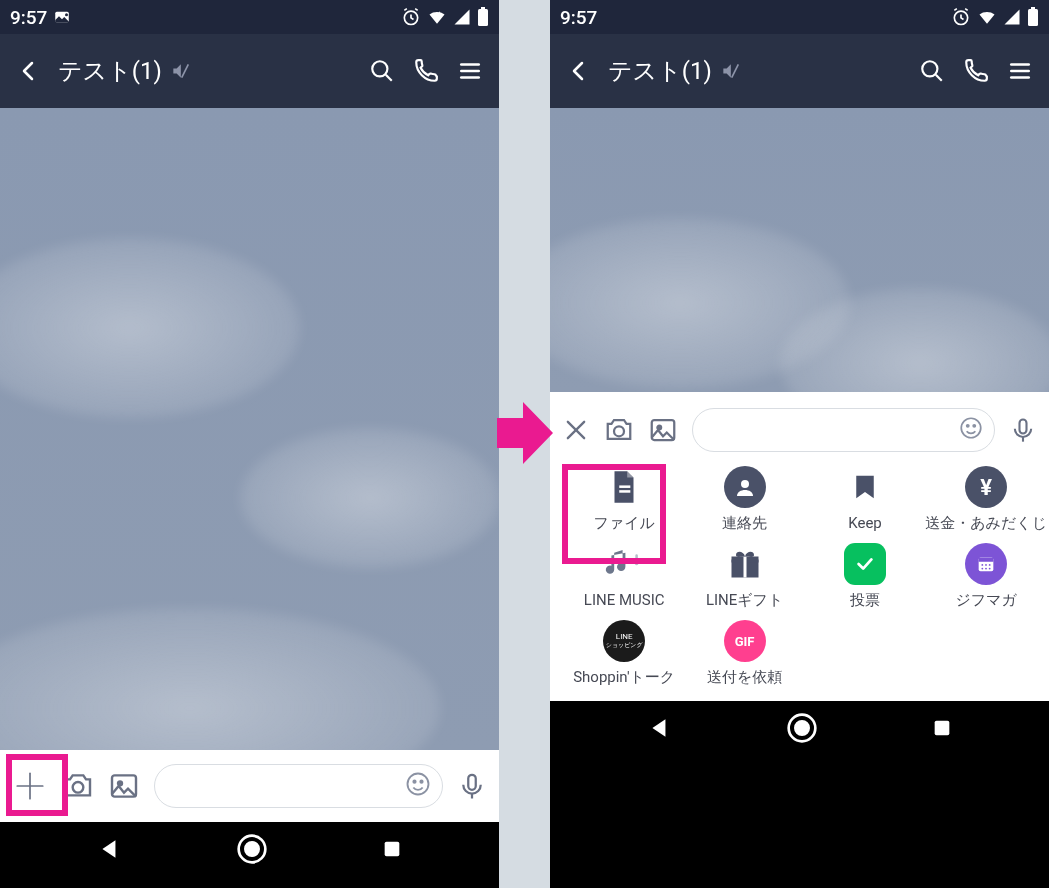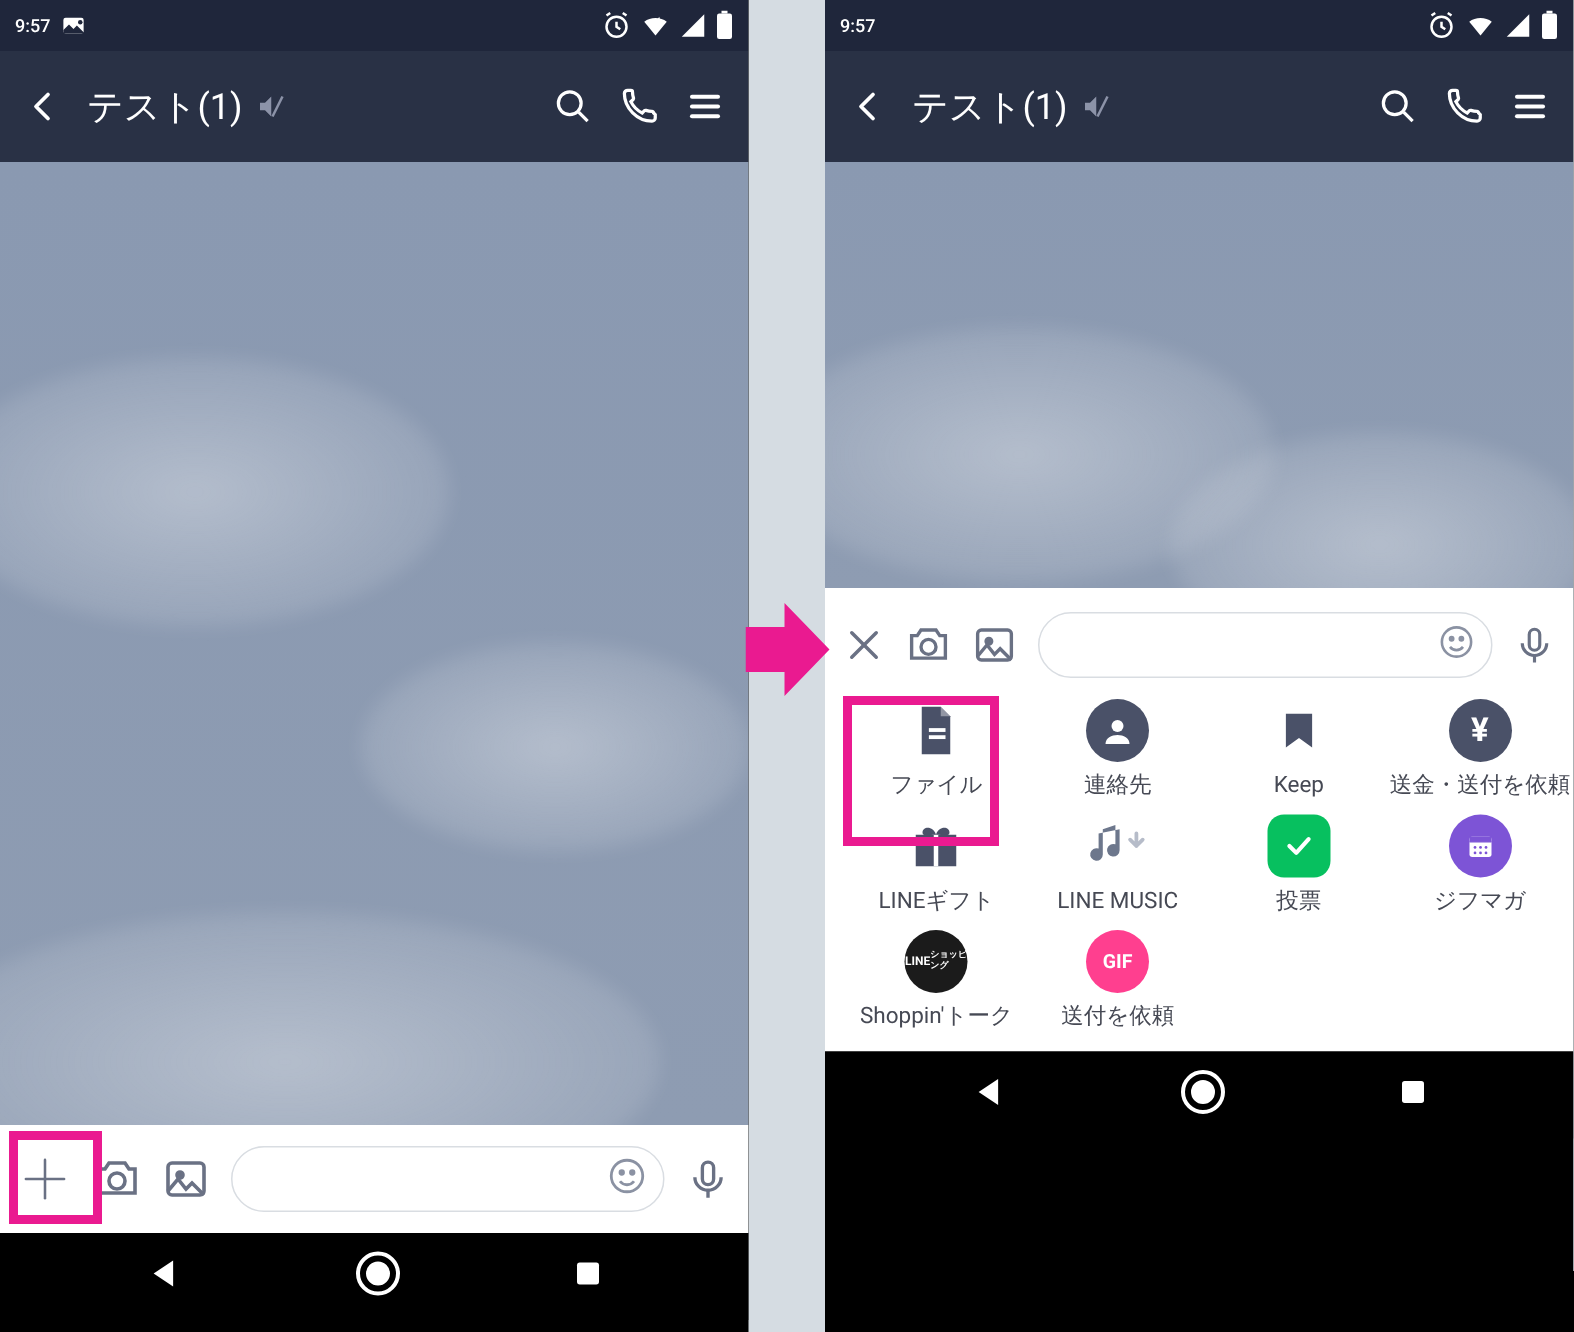--- a/index.html
+++ b/index.html
@@ -22,21 +22,21 @@
   .phone.right { right: 0; }
 
   
   .status-bar {
     height: 34px;
     background: #1f263b;
     color: #fff;
     display: flex;
     align-items: center;
     padding: 0 10px;
-    font-size: 12px;
+    font-size: 19px;
     font-weight: 500;
   }
   .status-bar .spacer { flex: 1; }
   .status-bar .ic { margin-left: 6px; display:flex; align-items:center;}
   .status-bar svg { display:block; }
 
   
   .chat-header {
     height: 74px;
     background: #293145;
@@ -437,41 +437,41 @@
               <path d="M5 3h14v18l-7-5-7 5z"></path>
             </svg>
           </div>
         <div class="attach-label">Keep</div>
       </div>
 
       <div class="attach-item">
         <div class="attach-icon">
             <div class="round-icon" style="background:#4a5168;color:#fff;font-size:22px;font-weight:700">¥</div>
           </div>
-        <div class="attach-label">送金・送付を依頼</div>
+        <div class="attach-label">送金・あみだくじ</div>
+      </div>
+      <div class="attach-item">
+        <div class="attach-icon">
+            <svg width="42" height="36" viewBox="0 0 30 24" fill="#6d778c">
+              <path d="M8 4v12a3 3 0 1 1-2-2.8V6l10-2v10a3 3 0 1 1-2-2.8V2z"></path>
+              <path d="M24 6v6m-3-3l3 3 3-3" stroke="#b6bcc9" stroke-width="1.8" fill="none" stroke-linecap="round" stroke-linejoin="round"></path>
+            </svg>
+          </div>
+        <div class="attach-label">LINE MUSIC</div>
       </div>
       <div class="attach-item">
         <div class="attach-icon">
             <svg width="36" height="36" viewBox="0 0 24 24" fill="#4a5168">
               <rect x="3" y="9" width="18" height="12"></rect>
               <rect x="3" y="7" width="18" height="4"></rect>
               <rect x="11" y="7" width="2" height="14" fill="#fff"></rect>
               <path d="M12 7c-1-4-6-4-6-1 0 2 3 1 6 1zM12 7c1-4 6-4 6-1 0 2-3 1-6 1z"></path>
             </svg>
           </div>
         <div class="attach-label">LINEギフト</div>
-      </div>
-      <div class="attach-item">
-        <div class="attach-icon">
-            <svg width="42" height="36" viewBox="0 0 30 24" fill="#6d778c">
-              <path d="M8 4v12a3 3 0 1 1-2-2.8V6l10-2v10a3 3 0 1 1-2-2.8V2z"></path>
-              <path d="M24 6v6m-3-3l3 3 3-3" stroke="#b6bcc9" stroke-width="1.8" fill="none" stroke-linecap="round" stroke-linejoin="round"></path>
-            </svg>
-          </div>
-        <div class="attach-label">LINE MUSIC</div>
       </div>
       <div class="attach-item">
         <div class="attach-icon">
             <div class="round-icon" style="background:#07c05f;border-radius:11px">
               <svg width="22" height="22" viewBox="0 0 24 24" fill="none" stroke="#fff" stroke-width="3" stroke-linecap="round" stroke-linejoin="round">
                 <polyline points="5 12 10 17 19 7"></polyline>
               </svg>
             </div>
           </div>
         <div class="attach-label">投票</div>
@@ -491,21 +491,21 @@
                 <circle cx="8" cy="17" r="1" fill="#7d54d6"></circle>
                 <circle cx="12" cy="17" r="1" fill="#7d54d6"></circle>
                 <circle cx="16" cy="17" r="1" fill="#7d54d6"></circle>
               </svg>
             </div>
           </div>
         <div class="attach-label">ジフマガ</div>
       </div>
       <div class="attach-item">
         <div class="attach-icon">
-            <div class="round-icon" style="background:#1b1b1b;flex-direction:row;color:#fff;font-size:8px;font-weight:700;line-height:1.1">
+            <div class="round-icon" style="background:#1b1b1b;flex-direction:column;color:#fff;font-size:8px;font-weight:400;line-height:1.1">
               <span>LINE</span>
               <span style="font-size:6px">ショッピング</span>
             </div>
           </div>
         <div class="attach-label">Shoppin'トーク</div>
       </div>
       <div class="attach-item">
         <div class="attach-icon">
             <div class="round-icon" style="background:#ff3f8f;color:#fff;font-size:13px;font-weight:700">GIF</div>
           </div>

